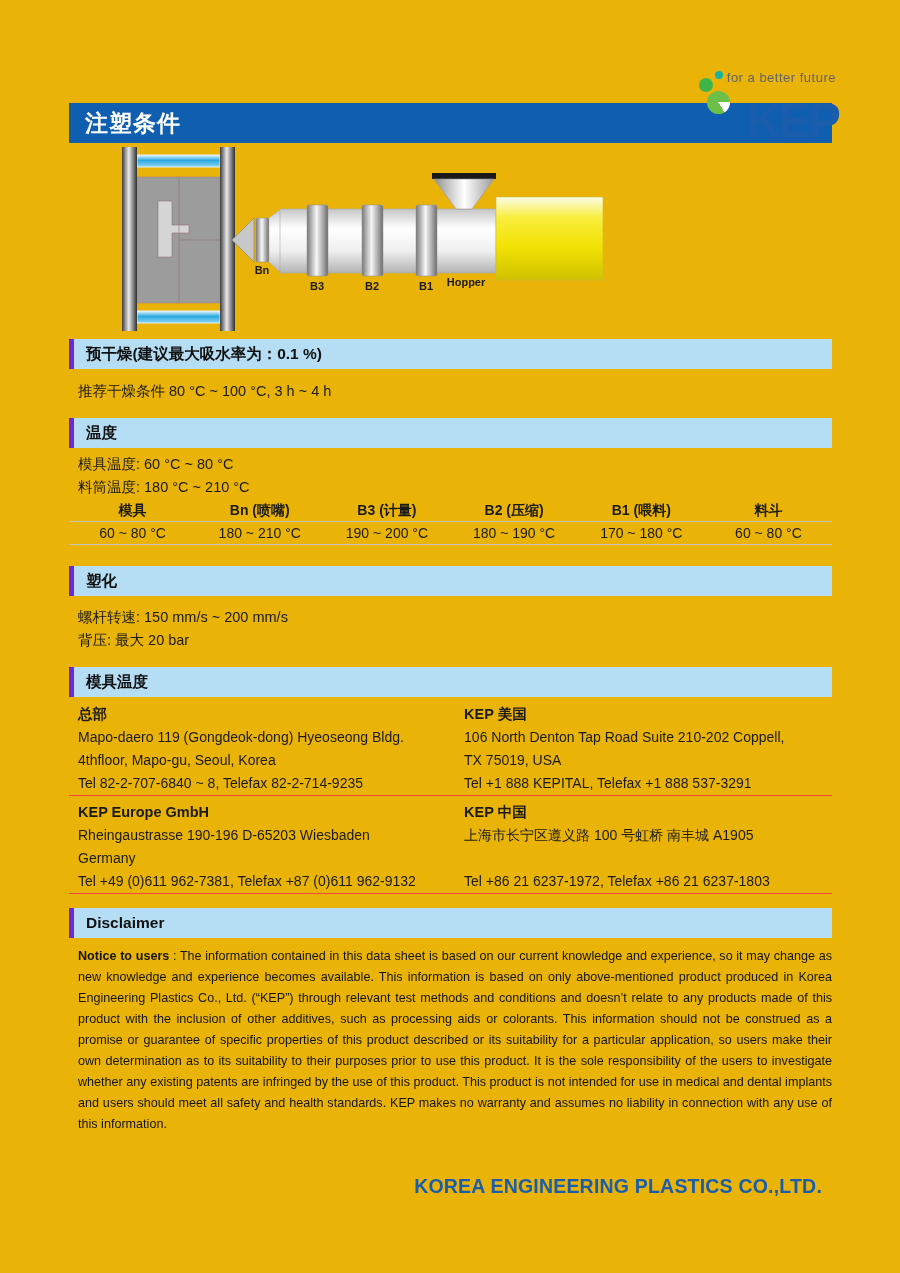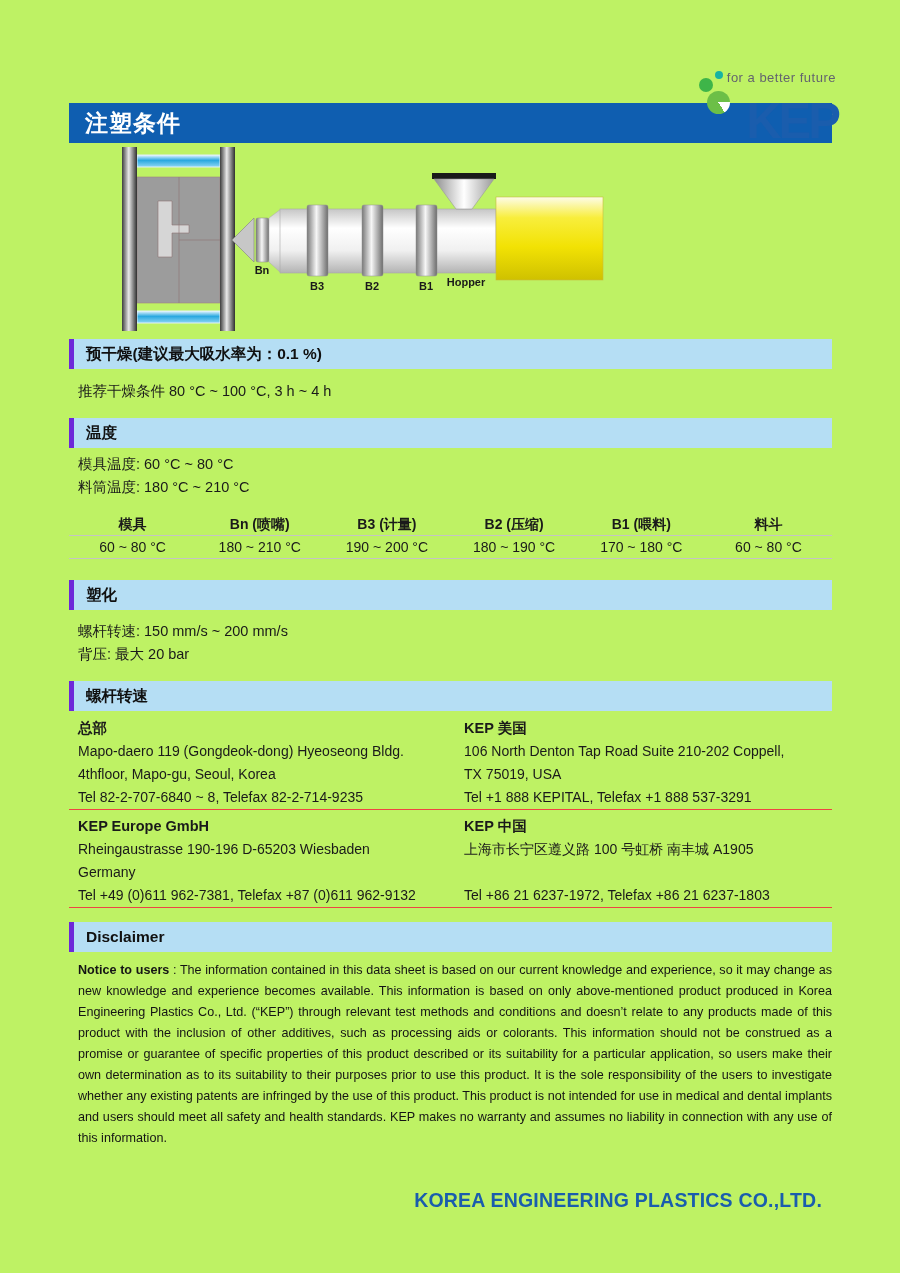--- a/index.html
+++ b/index.html
@@ -1,17 +1,17 @@
 <!DOCTYPE html>
 <html><head>
 <meta charset="utf-8">
 <style>
   * { margin:0; padding:0; box-sizing:border-box; }
   body { background:#fff; font-family:"Liberation Sans", sans-serif; }
-  .page { position:relative; width:900px; height:1273px; background:#bef264; overflow:hidden;
+  .page { position:relative; width:900px; height:1273px; background:#eab308; overflow:hidden;
           padding:0 68px 0 69px; color:#1a1a1a; }
 
   
   .logo { position:absolute; top:70px; right:64px; width:152px; height:70px; }
   .dot { position:absolute; border-radius:50%; }
   .dot-small { left:31px; top:1px; width:8px; height:8px; background:#17b3a2; }
   .dot-mid { left:15px; top:8px; width:14px; height:14px; background:#3eb549; }
   .dot-big { left:23px; top:21px; width:23px; height:23px;
              background:conic-gradient(from 90deg, #ffffff 0 58deg, #6cbf47 58deg 360deg); }
   .tagline { position:absolute; right:0; top:0; font-size:13px; color:#63646e; letter-spacing:0.5px; white-space:nowrap; }
@@ -27,21 +27,21 @@
   .diagram-wrap { margin:4px 0 0 51px; width:560px; height:192px; }
 
   
   .sec-header { background:#b5def4; border-left:5px solid #6d28d9; height:30px;
                 display:flex; align-items:center; padding-left:12px;
                 font-size:15.5px; font-weight:bold; color:#101010; }
   .body-line { font-size:14.5px; line-height:20px; padding-left:9px; }
   .line-23 { line-height:23px; }
 
   
-  .ttable { margin-top:14px; }
+  .ttable { }
   .trow { display:flex; }
   .trow.head { border-bottom:1px solid #c4c4c4; font-weight:bold; }
   .trow.vals { border-bottom:1px solid #c4c4c4; }
   .tcell { flex:1 1 0; text-align:center; font-size:14px; line-height:22px; padding:0 2px; }
 
   
   .contact-row { display:grid; grid-template-columns:50.6% 49.4%; border-bottom:1px solid #ef4444; }
   .contact-row.first { margin-top:6px; }
   .contact-row.second { padding-top:5px; }
   .contact-cell { padding-left:9px; }
@@ -168,21 +168,21 @@
       <div class="tcell">180 ~ 190 °C</div>
       <div class="tcell">170 ~ 180 °C</div>
       <div class="tcell">60 ~ 80 °C</div>
     </div>
   </div>
 
   <div class="sec-header mt21">塑化</div>
   <div class="body-line line-23 mt10">螺杆转速: 150 mm/s ~ 200 mm/s</div>
   <div class="body-line line-23">背压: 最大  20 bar</div>
 
-  <div class="sec-header mt15">螺杆转速</div>
+  <div class="sec-header mt15">模具温度</div>
 
   <div class="contact-row first">
     <div class="contact-cell">
       <div class="contact-name">总部</div>
       <div class="contact-line">Mapo-daero 119 (Gongdeok-dong) Hyeoseong Bldg.</div>
       <div class="contact-line">4thfloor, Mapo-gu, Seoul, Korea</div>
       <div class="contact-line">Tel 82-2-707-6840 ~ 8, Telefax 82-2-714-9235</div>
     </div>
     <div class="contact-cell">
       <div class="contact-name">KEP  美国</div>

